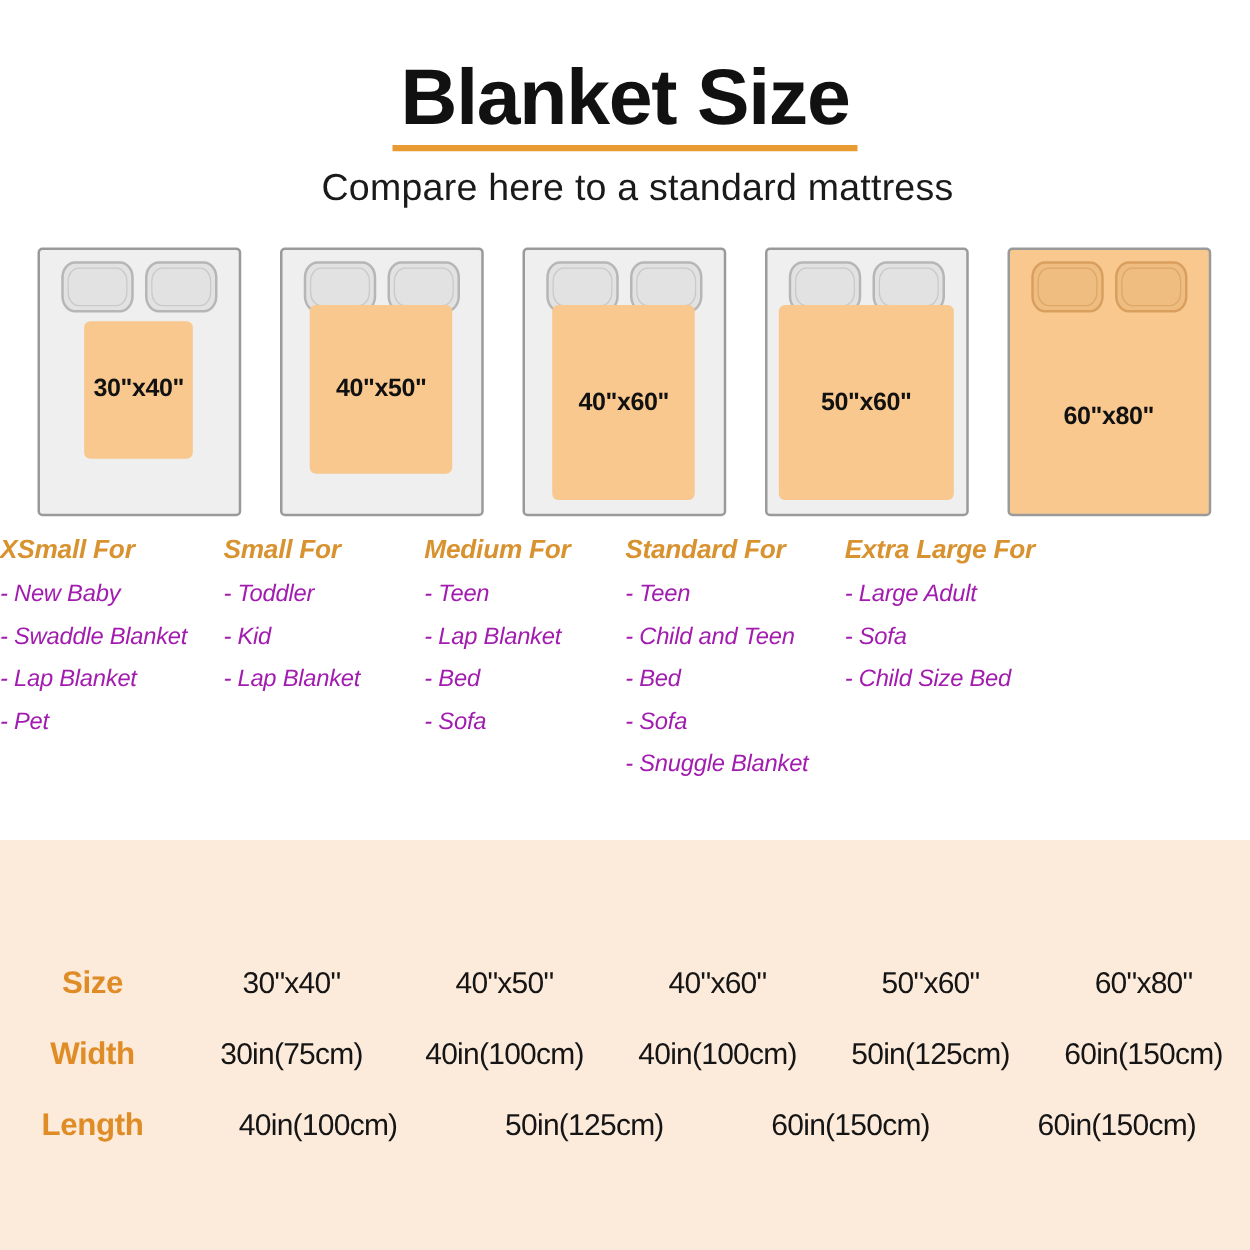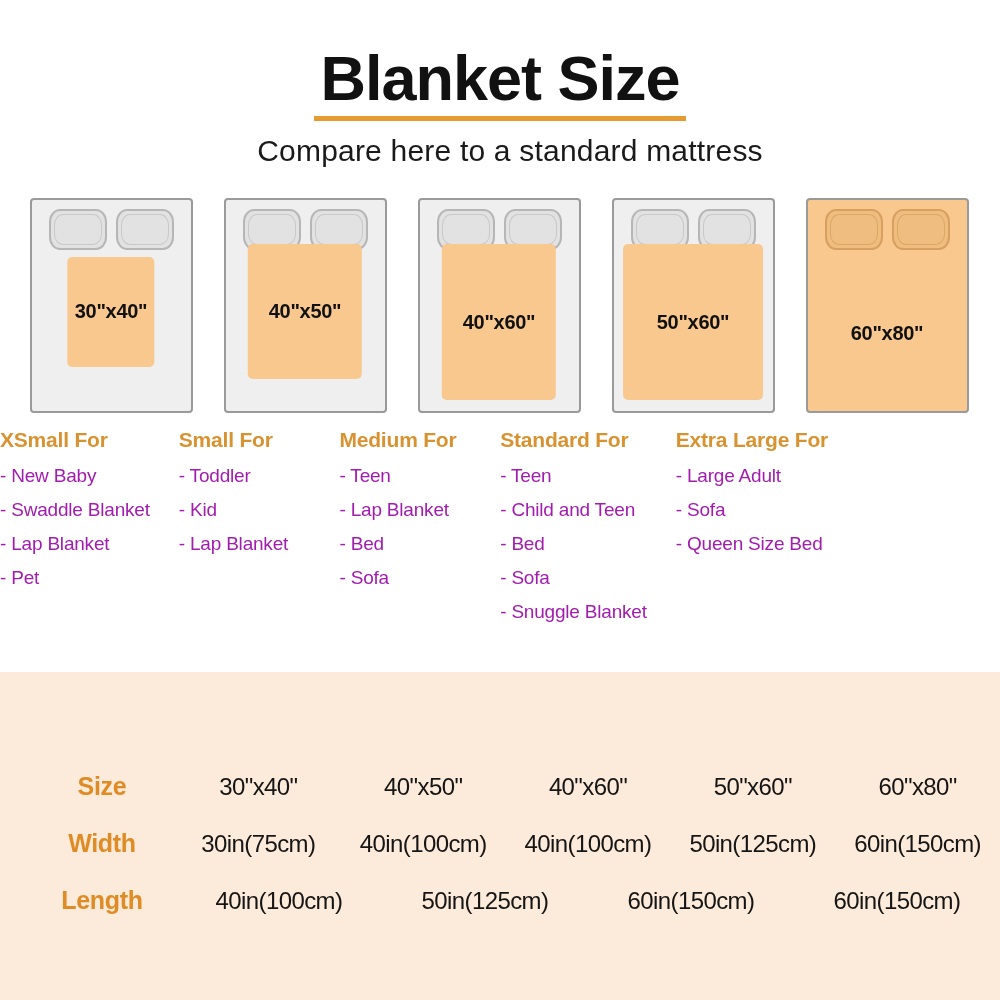--- a/index.html
+++ b/index.html
@@ -96,20 +96,21 @@
     letter-spacing:-.3px;
   }
 
   
   .uses{
     position:absolute;
     top:428px;left:0;width:828px;
     display:flex;
     justify-content:space-between;
     gap:29px;
+    font-style:italic;
   }
   .use-col{width:165px;}
   .use-head{
     font-size:21px;
     font-weight:bold;
     color:#d8922f;
     white-space:nowrap;
     margin-bottom:13px;
     letter-spacing:-.2px;
   }
@@ -137,21 +138,20 @@
     align-items:center;
     height:57px;
   }
   .spec-label{
     width:148px;
     text-align:center;
     font-size:25px;
     font-weight:bold;
     color:#e08c26;
     letter-spacing:-.3px;
-    padding-left:28px;
   }
   .spec-cell{
     flex:1;
     text-align:center;
     font-size:24px;
     color:#151515;
     letter-spacing:-.6px;
     font-stretch:condensed;
   }
 </style>
@@ -247,21 +247,21 @@
         <div class="use-item">- Teen</div>
         <div class="use-item">- Child and Teen</div>
         <div class="use-item">- Bed</div>
         <div class="use-item">- Sofa</div>
         <div class="use-item">- Snuggle Blanket</div>
       </div>
       <div class="use-col">
         <div class="use-head">Extra Large For</div>
         <div class="use-item">- Large Adult</div>
         <div class="use-item">- Sofa</div>
-        <div class="use-item">- Queen Size Bed</div>
+        <div class="use-item">- Child Size Bed</div>
       </div>
     </div>
 
   <div class="spec">
     <div class="spec-inner" id="spec-rows">
         <div class="spec-row">
           <div class="spec-label">Size</div>
           <div class="spec-cell">30"x40"</div>
           <div class="spec-cell">40"x50"</div>
           <div class="spec-cell">40"x60"</div>

